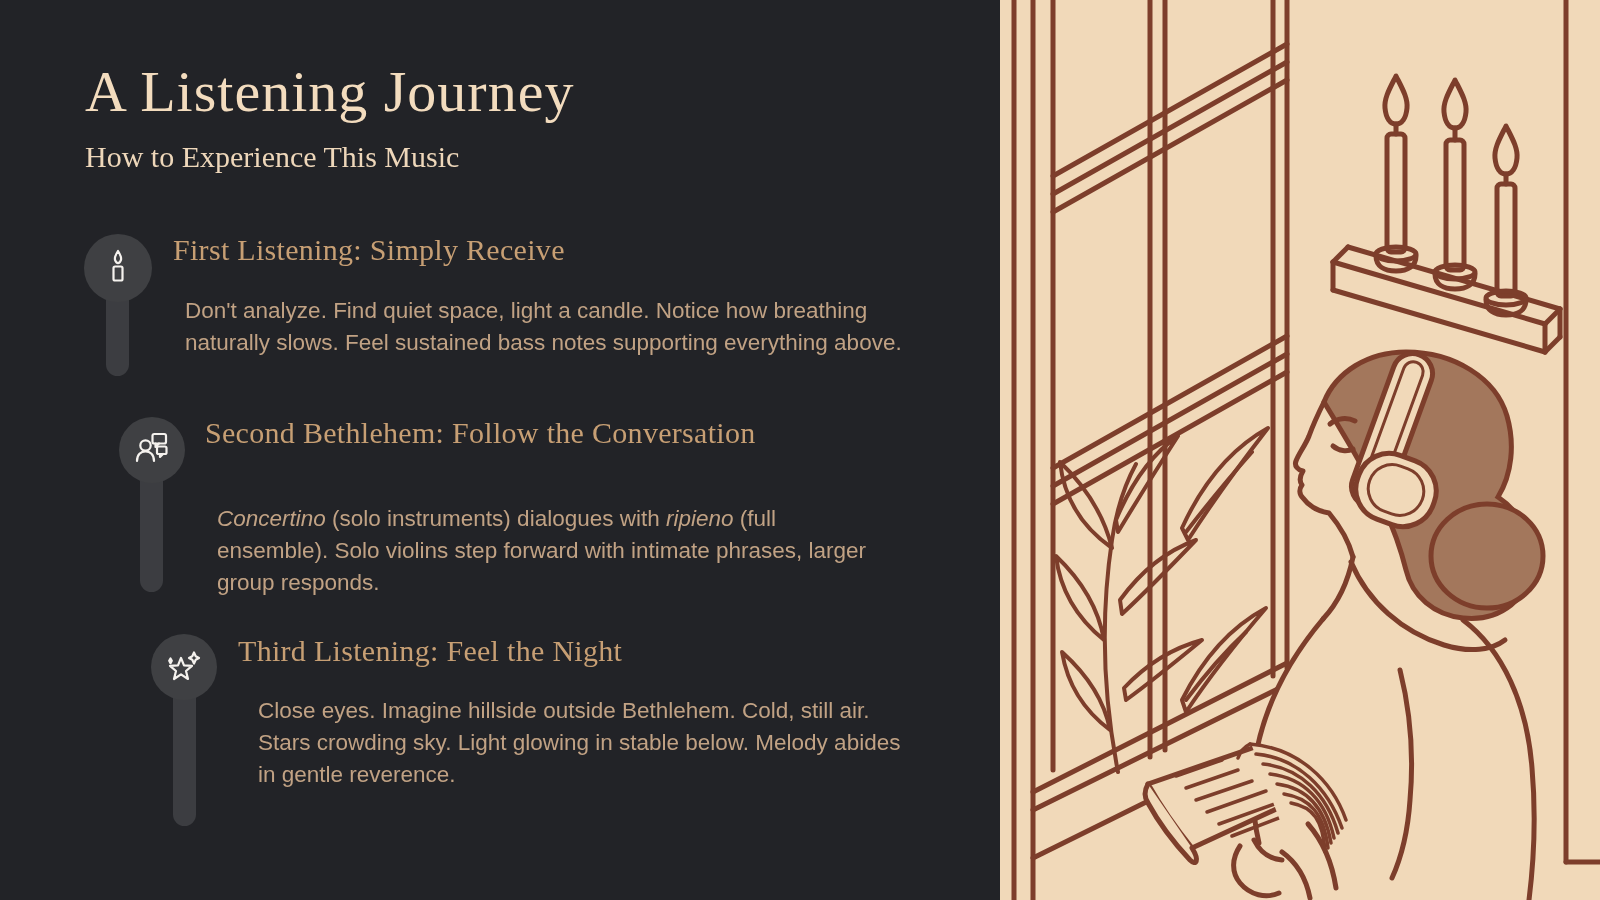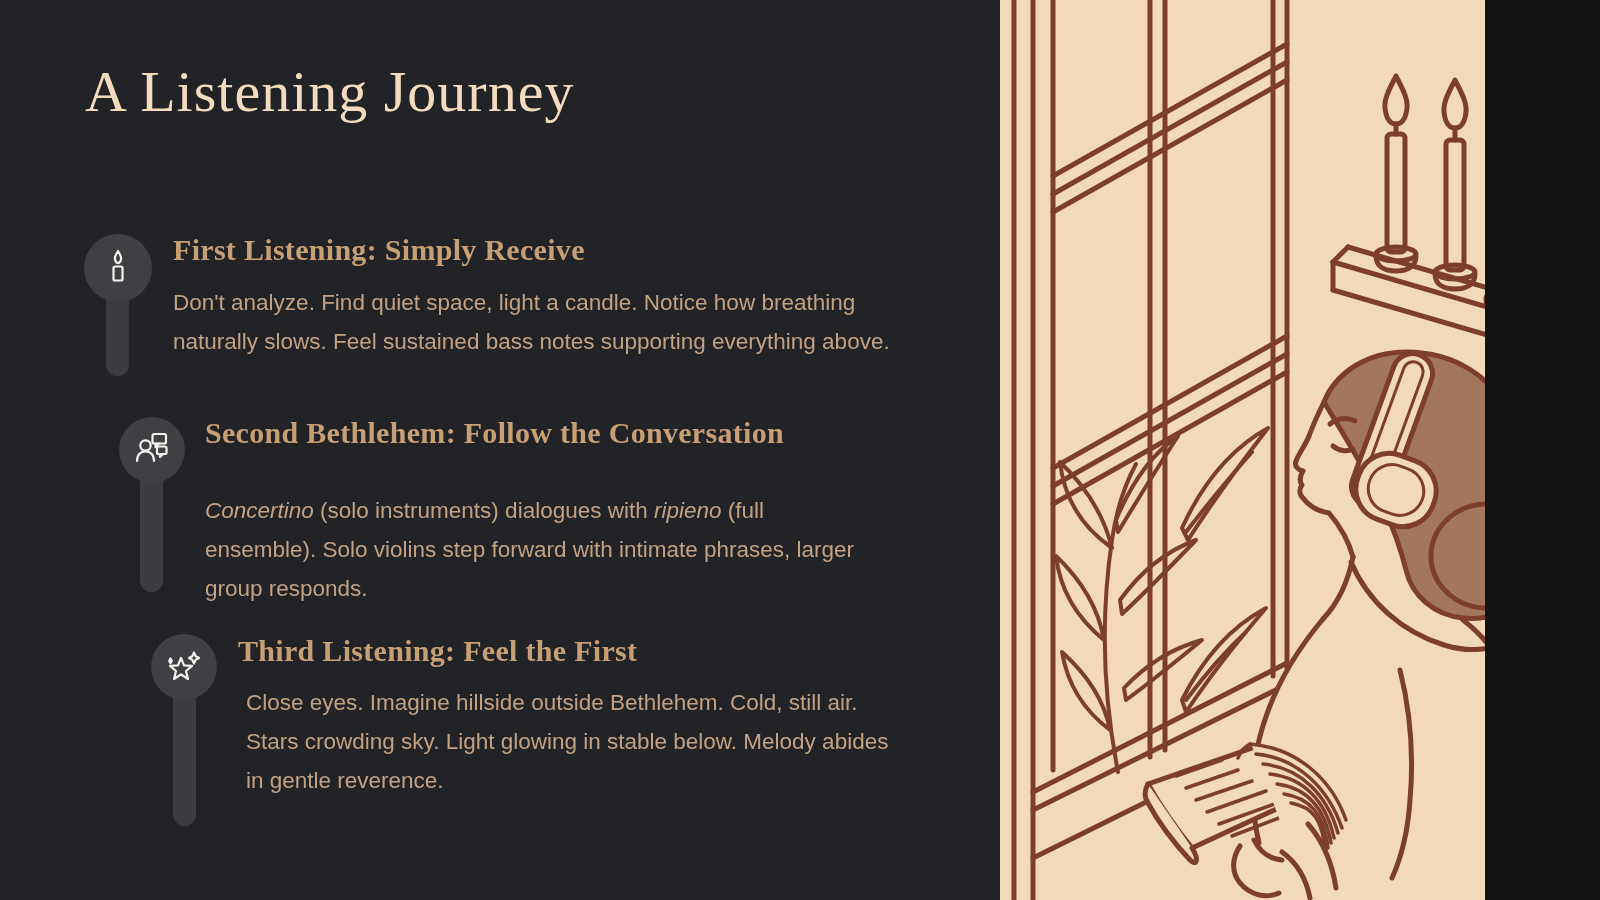--- a/index.html
+++ b/index.html
@@ -1,40 +1,41 @@
 <!DOCTYPE html>
 <html><head>
 <meta charset="utf-8">
 <style>
   html,body{margin:0;padding:0;background:#111;}
-  .slide{position:relative;width:1485px;height:900px;overflow:hidden;background:#222327;
+  .slide{position:relative;width:1600px;height:900px;overflow:hidden;background:#222327;
          font-family:"Liberation Sans",sans-serif;}
   .left-panel{position:absolute;left:0;top:0;width:1000px;height:900px;background:#222327;}
   .title{position:absolute;left:85px;top:58px;font-family:"Liberation Serif","DejaVu Serif",serif;
          font-size:58px;font-weight:400;color:#f3dcbe;letter-spacing:1px;white-space:nowrap;}
   .subtitle{position:absolute;left:85px;top:140px;font-family:"Liberation Serif","DejaVu Serif",serif;
          font-size:30px;font-weight:400;color:#eed7ba;white-space:nowrap;}
   .step{position:absolute;}
   .pin-circle{position:absolute;border-radius:50%;background:#3f4043;display:flex;
               align-items:center;justify-content:center;z-index:2;}
   .pin-stem{position:absolute;width:23px;background:#3c3d41;border-radius:12px;z-index:1;}
   .step-heading{position:absolute;font-family:"Liberation Serif","DejaVu Serif",serif;
-                font-size:30px;font-weight:700;color:#c79f74;letter-spacing:.3px;white-space:nowrap;}
-  .step-body{position:absolute;font-size:22.5px;line-height:39px;color:#c1a284;margin:0;}
+                font-size:30px;font-weight:400;color:#c79f74;letter-spacing:.3px;white-space:nowrap;}
+  .step-body{position:absolute;font-size:22.5px;line-height:32px;color:#c1a284;margin:12px;}
   .it{font-style:italic;}
   .right-panel{position:absolute;left:1000px;top:0;width:600px;height:900px;background:#f1d9b9;}
   .right-panel svg{display:block;}
 </style>
 </head>
 <body>
 
 <div class="slide">
   <div class="left-panel">
 
     <div class="title">A Listening Journey</div>
+    <div class="subtitle">How to Experience This Music</div>
 
     <div class="step">
       <div class="pin-stem" style="left:106px;top:268px;height:108px;"></div>
       <div class="pin-circle" style="left:84px;top:234px;width:68px;height:68px;">
         <span>
           <svg width="38" height="38" viewBox="0 0 38 38" fill="none" stroke="#f5f2ee" stroke-width="2.2" stroke-linecap="round" stroke-linejoin="round">
             <path d="M19 4 C16.4 8 15.3 10.6 16.1 13.2 C16.8 15.3 17.9 16.1 19 16.1 C20.1 16.1 21.2 15.3 21.9 13.2 C22.7 10.6 21.6 8 19 4 Z"></path>
             <rect x="14.5" y="19.5" width="9" height="14" rx="1.6"></rect>
           </svg>
         </span>
@@ -65,21 +66,21 @@
       <div class="pin-stem" style="left:173px;top:667px;height:159px;"></div>
       <div class="pin-circle" style="left:151px;top:634px;width:66px;height:66px;">
         <span>
           <svg width="40" height="40" viewBox="0 0 40 40" fill="none" stroke="#f5f2ee" stroke-width="2.2" stroke-linecap="round" stroke-linejoin="round">
             <path d="M17 13 L20 20.3 L28 20.8 L22 26 L24 34 L17 29.4 L10 34 L12 26 L6 20.8 L14 20.3 Z"></path>
             <path d="M30 7.5 L31.7 11.3 L35 13 L31.7 14.7 L30 18.5 L28.3 14.7 L25 13 L28.3 11.3 Z"></path>
             <path d="M6.5 13.5 L7.8 15.8 L6.5 18.1 L5.2 15.8 Z"></path>
           </svg>
         </span>
       </div>
-      <div class="step-heading" style="left:238px;top:634px;">Third Listening: Feel the First</div>
+      <div class="step-heading" style="left:238px;top:634px;">Third Listening: Feel the Night</div>
       <p class="step-body" style="left:246px;top:683px;width:648px;">Close eyes. Imagine hillside outside Bethlehem. Cold, still air. Stars crowding sky. Light glowing in stable below. Melody abides in gentle reverence.</p>
     </div>
   </div>
 
   <div class="right-panel">
     <svg width="600" height="900" viewBox="0 0 600 900">
       <g fill="none" stroke="#7d3e2b" stroke-width="5" stroke-linecap="round" stroke-linejoin="round">
 
         <path d="M14 0 V900"></path>
         <path d="M33 0 V900"></path>

